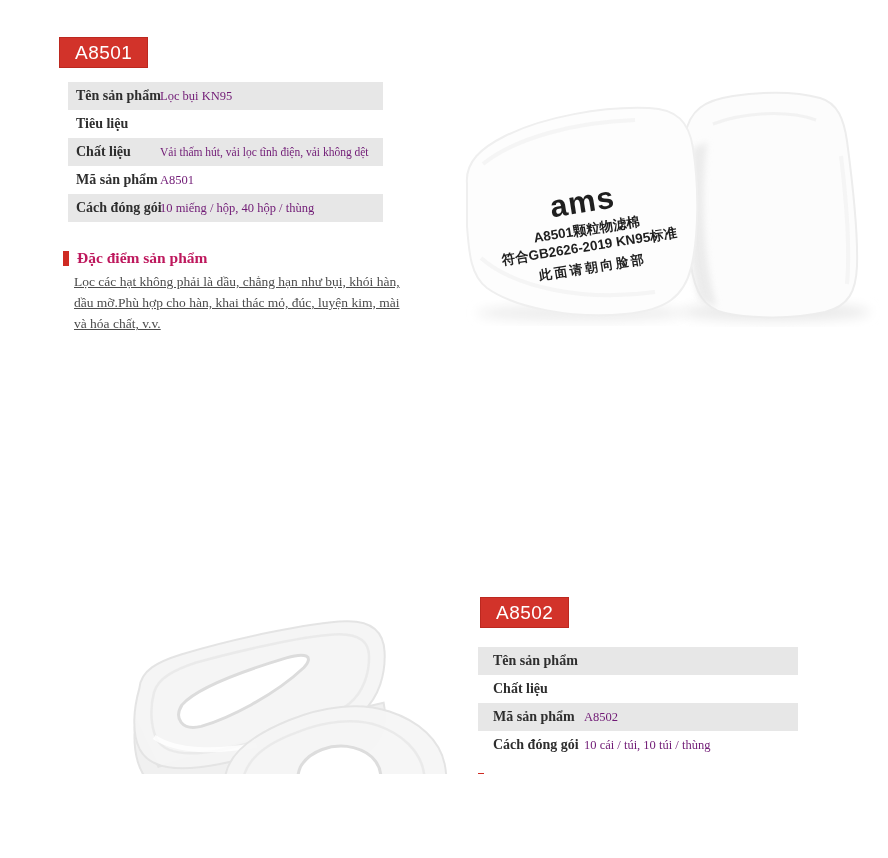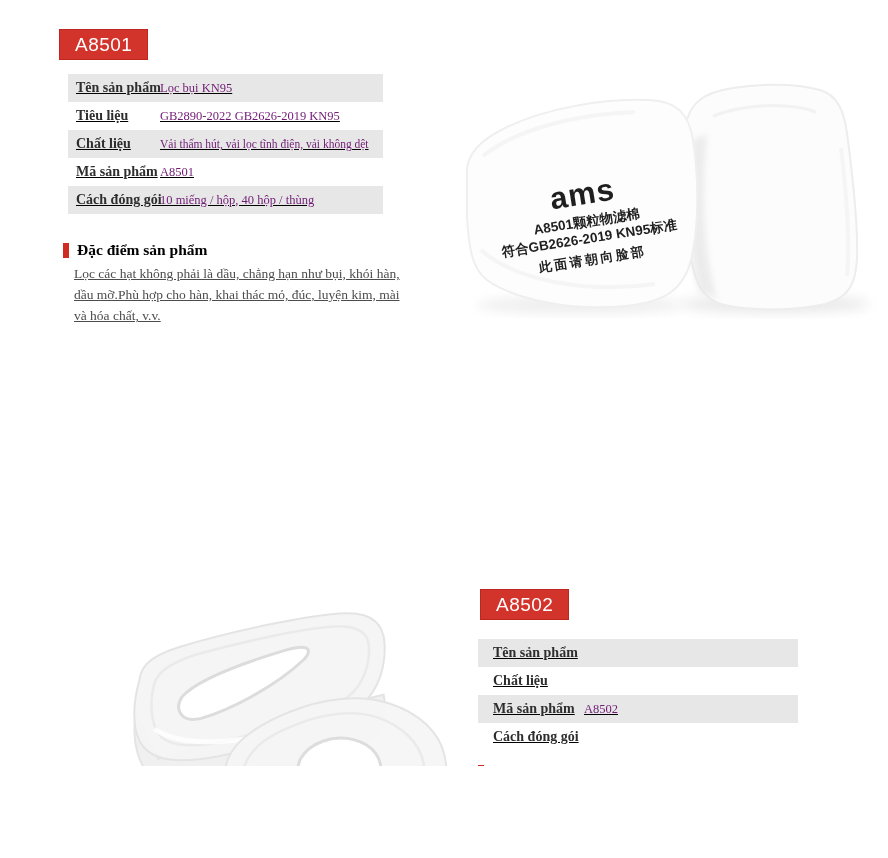--- a/index.html
+++ b/index.html
@@ -5,41 +5,41 @@
   * { margin: 0; padding: 0; box-sizing: border-box; }
   html, body { background: #ffffff; }
   body { font-family: "Liberation Serif", serif; }
 
   .canvas {
     position: relative;
     width: 888px;
     height: 766px;
     background: #ffffff;
     overflow: hidden;
-    margin: 0 auto;
+    margin: 8px auto;
   }
 
   
   .badge {
     position: absolute;
     height: 31px;
     line-height: 30px;
     padding: 0 15px;
     background: #d2332a;
     border: 1px solid rgba(150,20,12,.35);
     color: #ffffff;
     font-family: "Liberation Sans", sans-serif;
     font-size: 19px;
     letter-spacing: .5px;
   }
   .p1-badge { left: 59px; top: 29px; }
   .p2-badge { left: 480px; top: 589px; }
 
   
-  .spec-table { position: absolute; text-decoration: underline; }
+  .spec-table { position: absolute; }
   .p1-table { left: 68px; top: 74px; width: 315px; }
   .p2-table { left: 478px; top: 639px; width: 320px; }
 
   .spec-row {
     display: flex;
     align-items: center;
     height: 28px;
     white-space: nowrap;
   }
   .spec-row:nth-child(odd) { background: #e7e7e7; }
@@ -73,21 +73,21 @@
   .red-bar {
     display: inline-block;
     width: 6px;
     height: 15px;
     background: #cf2b23;
     margin-right: 8px;
   }
   .features-title {
     font-weight: bold;
     font-size: 15.5px;
-    color: #000000;
+    color: #be185d;
   }
 
   
   .features-text {
     position: absolute;
     font-size: 13.5px;
     line-height: 21px;
     color: #4c4c4c;
     text-decoration: underline;
   }
@@ -105,21 +105,20 @@
 
   <div class="badge p1-badge">A8501</div>
 
   <div class="spec-table p1-table">
     <div class="spec-row">
       <div class="spec-label">Tên sản phẩm</div>
       <div class="spec-value">Lọc bụi KN95</div>
     </div>
     <div class="spec-row">
       <div class="spec-label">Tiêu liệu</div>
-      <div class="spec-value">GB2890-2022 GB2626-2019 KN95</div>
     </div>
     <div class="spec-row">
       <div class="spec-label">Chất liệu</div>
       <div class="spec-value">Vải thấm hút, vải lọc tĩnh điện, vải không dệt</div>
     </div>
     <div class="spec-row">
       <div class="spec-label">Mã sản phẩm</div>
       <div class="spec-value">A8501</div>
     </div>
     <div class="spec-row">
@@ -224,20 +223,21 @@
     </div>
     <div class="spec-row">
       <div class="spec-label">Chất liệu</div>
     </div>
     <div class="spec-row">
       <div class="spec-label">Mã sản phẩm</div>
       <div class="spec-value">A8502</div>
     </div>
     <div class="spec-row">
       <div class="spec-label">Cách đóng gói</div>
+      <div class="spec-value">10 cái / túi, 10 túi / thùng</div>
     </div>
   </div>
 
   <div class="features-heading p2-feat">
     <span class="red-bar"></span>
     <span class="features-title">Đặc điểm sản phẩm</span>
   </div>
 
 
 </div>

